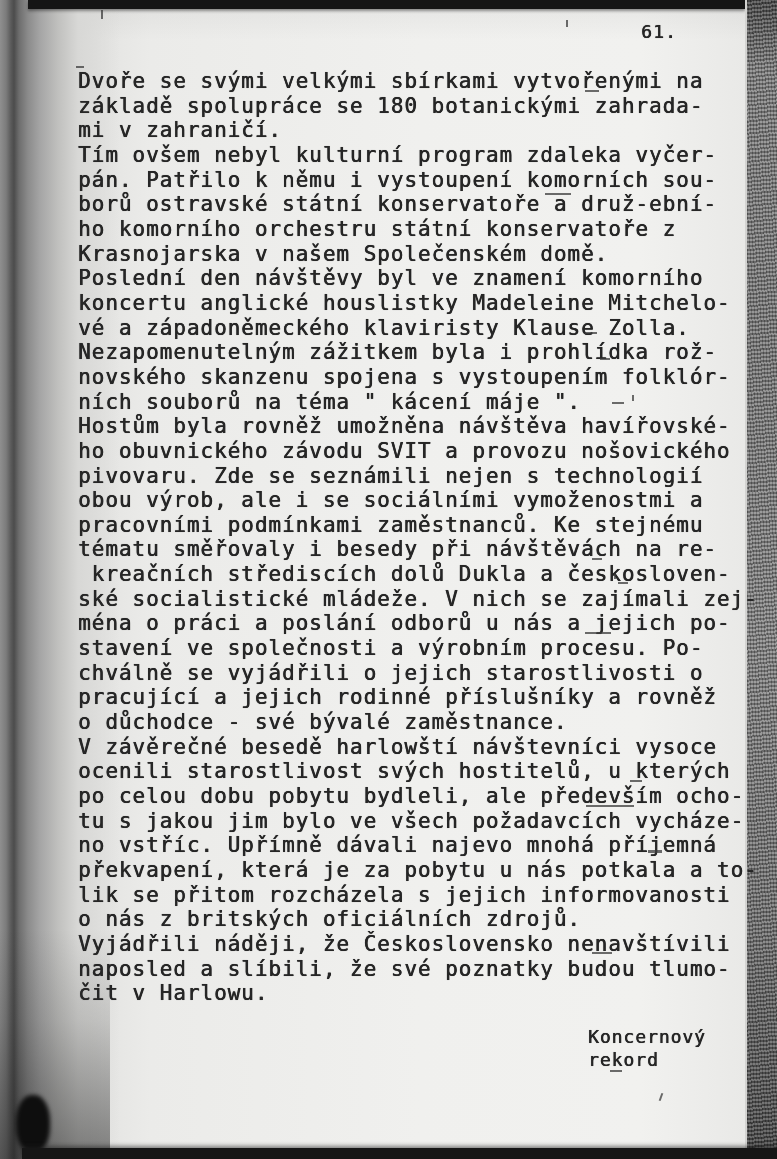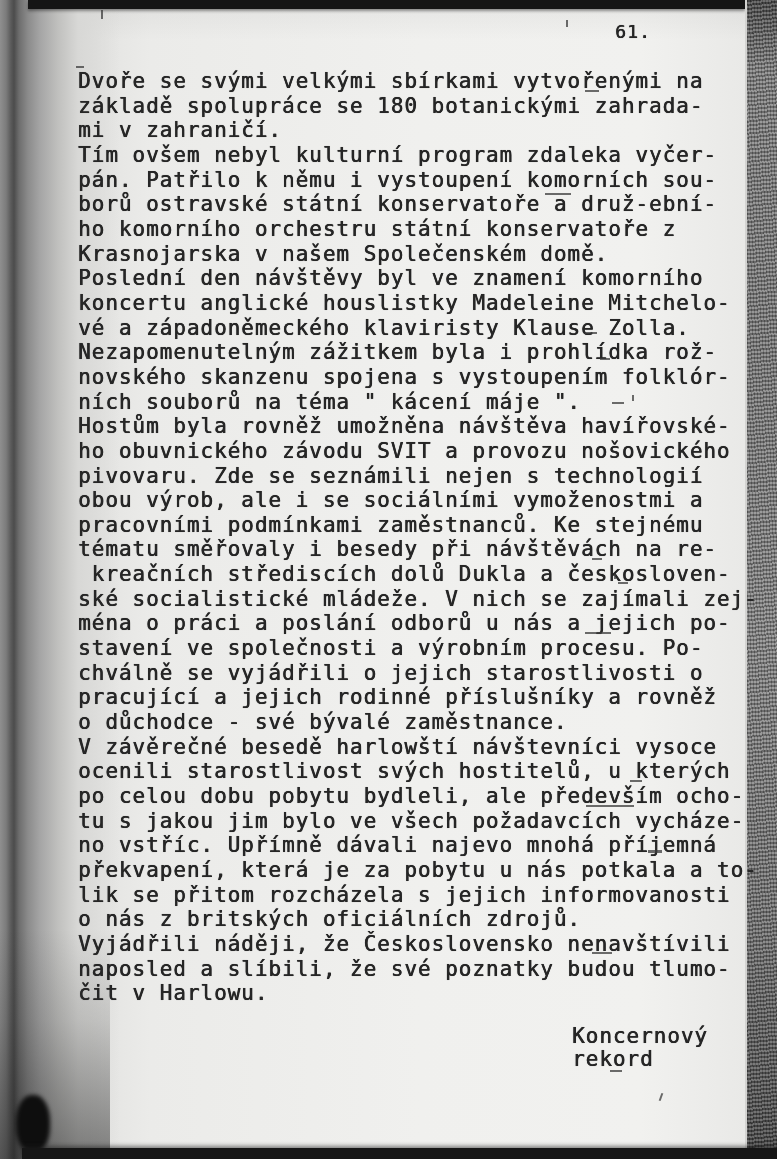--- a/index.html
+++ b/index.html
@@ -50,27 +50,27 @@
   
   .typed{
     position:absolute;left:78px;
     font-size:21px;line-height:24.65px;letter-spacing:0.95px;
     text-shadow:0.45px 0 0 currentColor, 0 0 0.7px rgba(35,35,35,0.65);
     white-space:pre;
   }
   .main-text{top:69px;}
   .closing-text{top:1025px;}
   .margin-note{
-    position:absolute;left:572px;top:1025px;
-    font-size:21px;line-height:23px;letter-spacing:0.95px;
+    position:absolute;left:588px;top:1025px;
+    font-size:18px;line-height:23px;letter-spacing:0.95px;
     text-shadow:0.45px 0 0 currentColor, 0 0 0.7px rgba(35,35,35,0.65);
     white-space:pre;
   }
   .page-number{
-    position:absolute;left:615px;top:21px;
+    position:absolute;left:641px;top:21px;
     font-size:18px;letter-spacing:1.2px;
     text-shadow:0.5px 0 0 currentColor, 0 0 0.8px rgba(35,35,35,0.6);
   }
   .artifact{position:absolute;background:#3c3c3c;opacity:0.75;}
 </style>
 </head>
 <body>
 
 <div class="page">
 

